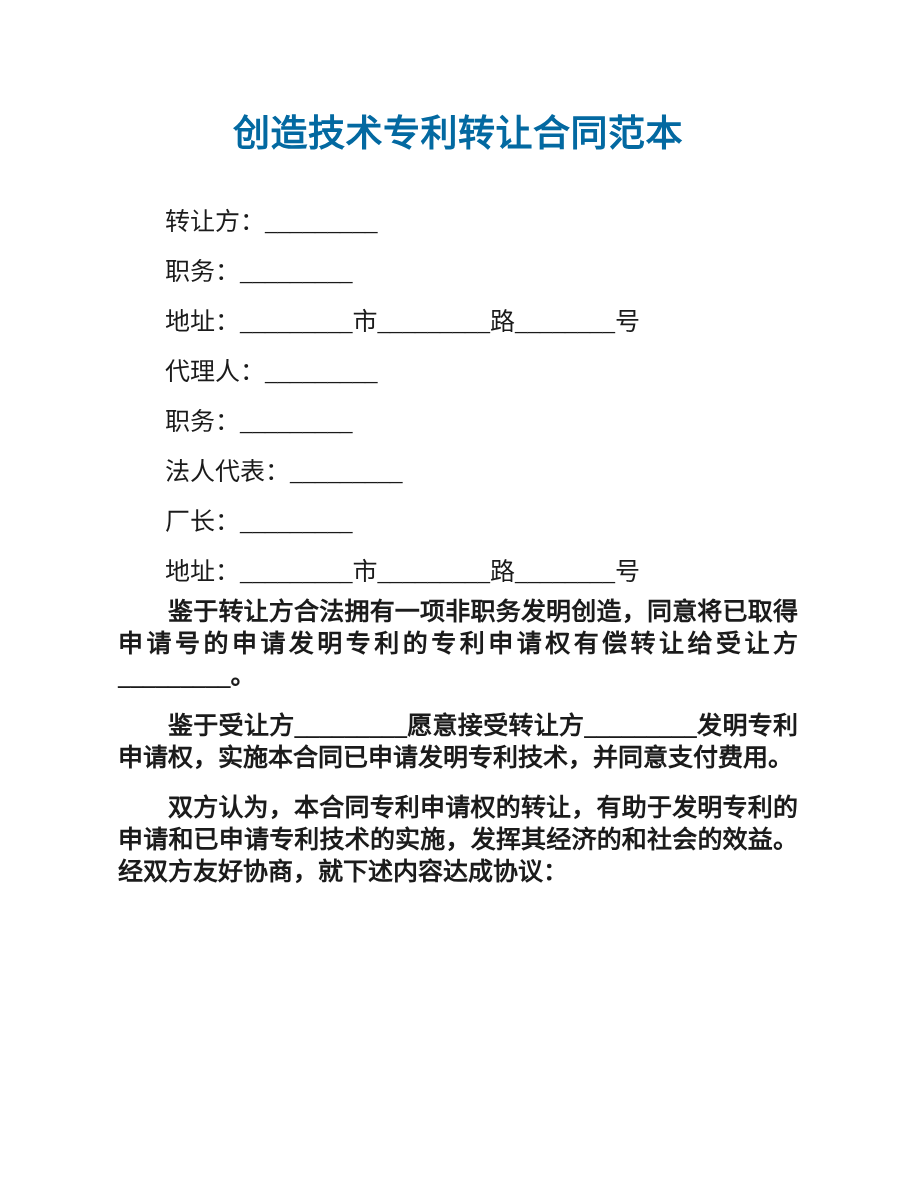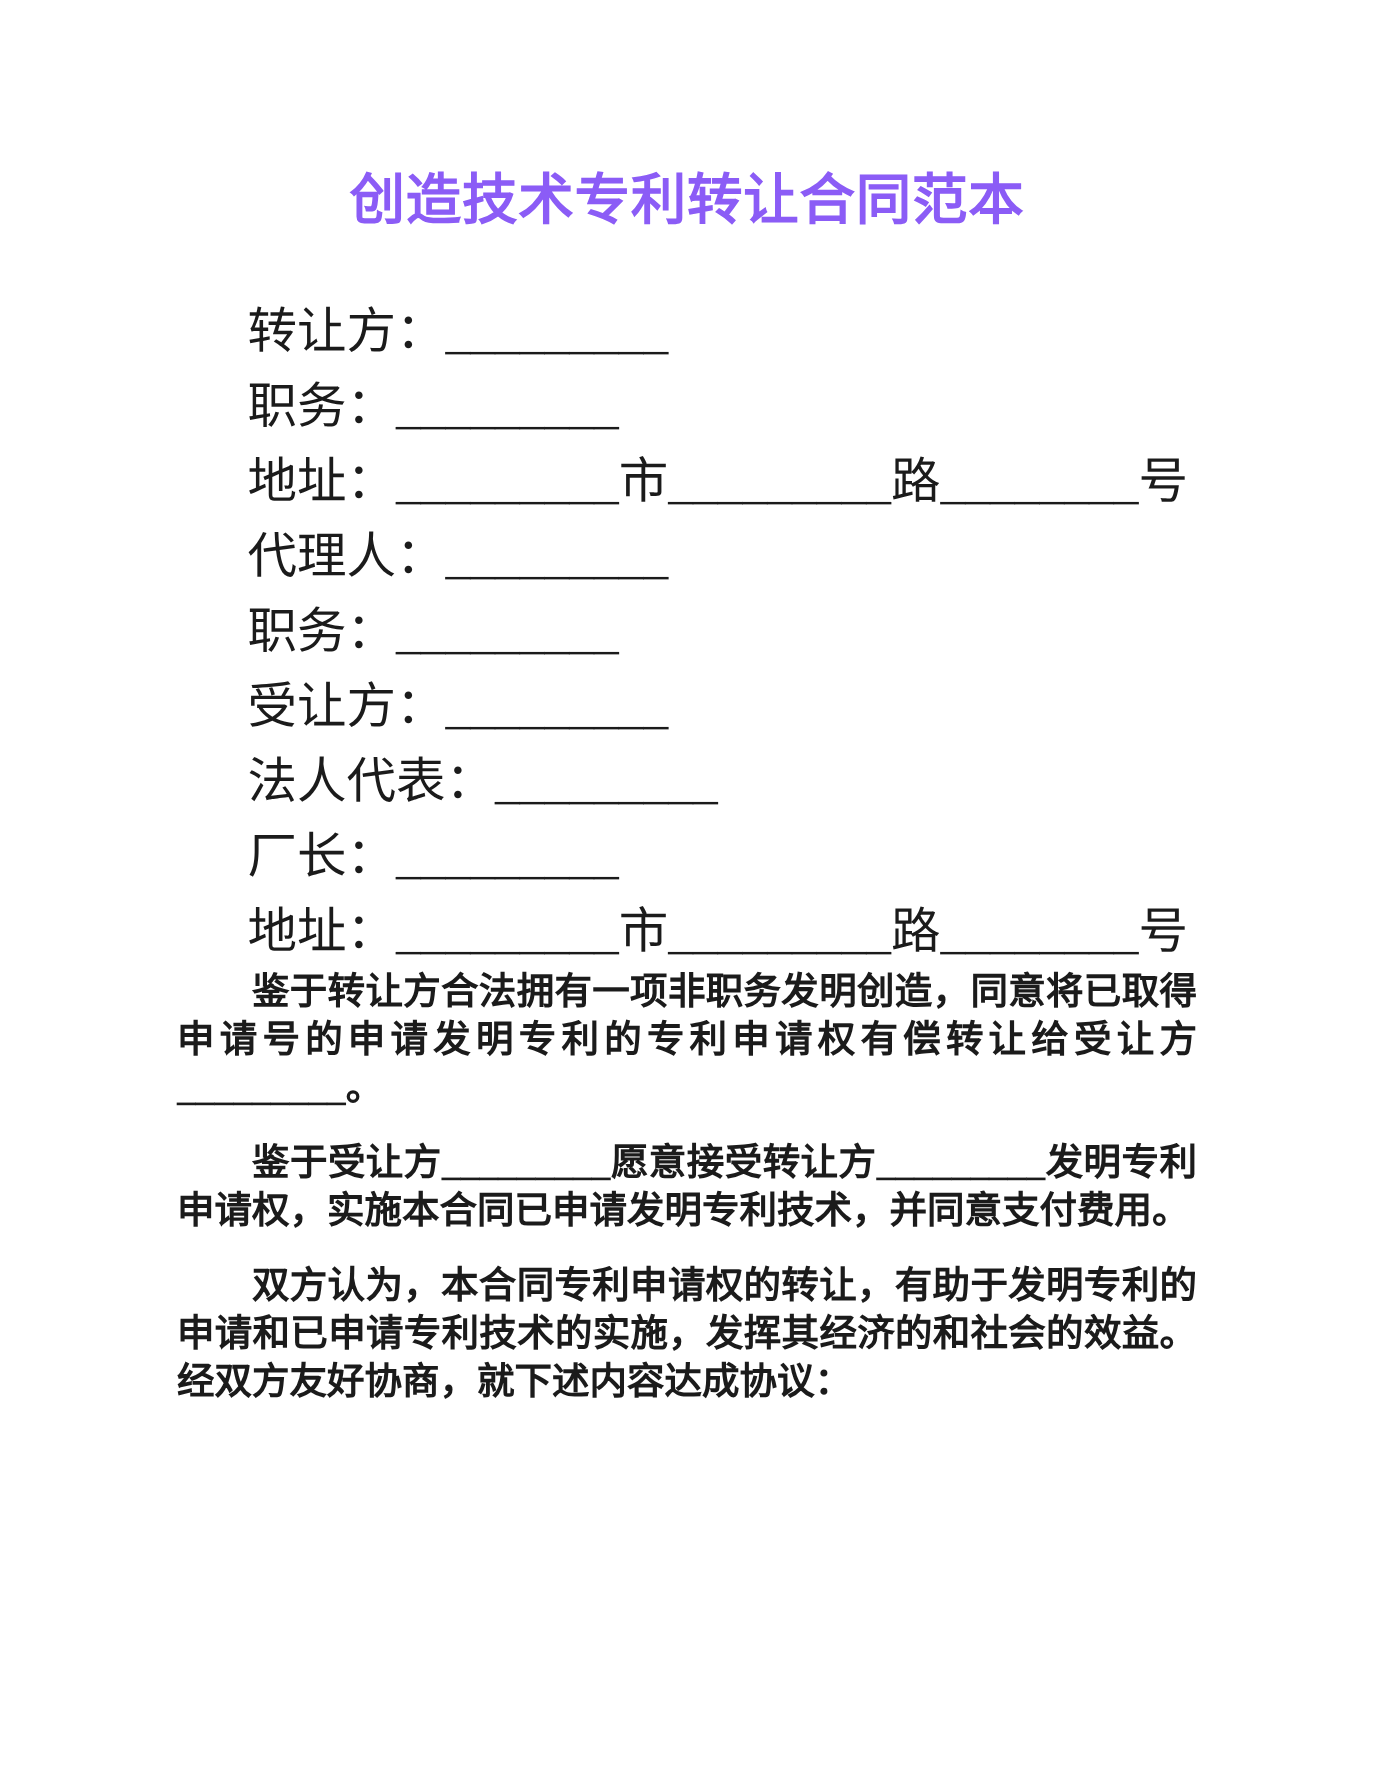--- a/index.html
+++ b/index.html
@@ -18,28 +18,28 @@
     font-family: "Liberation Serif", serif;
     color: #1b1b1b;
   }
   .doc-title {
     font-family: "Liberation Sans", sans-serif;
     font-weight: 700;
     font-size: 37px;
     line-height: 44px;
     text-align: center;
     letter-spacing: 0.5px;
-    color: #8b5cf6;
+    color: #0369a1;
     margin: 0 0 50px 0;
   }
   .fields {
     margin: 0 0 8px 0;
   }
   .field-line {
-    font-size: 33px;
+    font-size: 25px;
     line-height: 32px;
     margin: 0 0 18px 0;
     padding-left: 47px;
     white-space: pre;
   }
   .field-line:last-child {
     margin-bottom: 0;
   }
   .paragraphs .para {
     font-size: 25px;
@@ -56,21 +56,20 @@
 <div class="page">
 
   <h1 class="doc-title">创造技术专利转让合同范本</h1>
 
   <div class="fields">
     <div class="field-line">转让方：_________</div>
     <div class="field-line">职务：_________</div>
     <div class="field-line">地址：_________市_________路________号</div>
     <div class="field-line">代理人：_________</div>
     <div class="field-line">职务：_________</div>
-    <div class="field-line">受让方：_________</div>
     <div class="field-line">法人代表：_________</div>
     <div class="field-line">厂长：_________</div>
     <div class="field-line">地址：_________市_________路________号</div>
   </div>
 
   <div class="paragraphs">
     <p class="para">鉴于转让方合法拥有一项非职务发明创造，同意将已取得申请号的申请发明专利的专利申请权有偿转让给受让方_________。</p>
     <p class="para">鉴于受让方_________愿意接受转让方_________发明专利申请权，实施本合同已申请发明专利技术，并同意支付费用。</p>
     <p class="para">双方认为，本合同专利申请权的转让，有助于发明专利的申请和已申请专利技术的实施，发挥其经济的和社会的效益。经双方友好协商，就下述内容达成协议：</p>
   </div>

